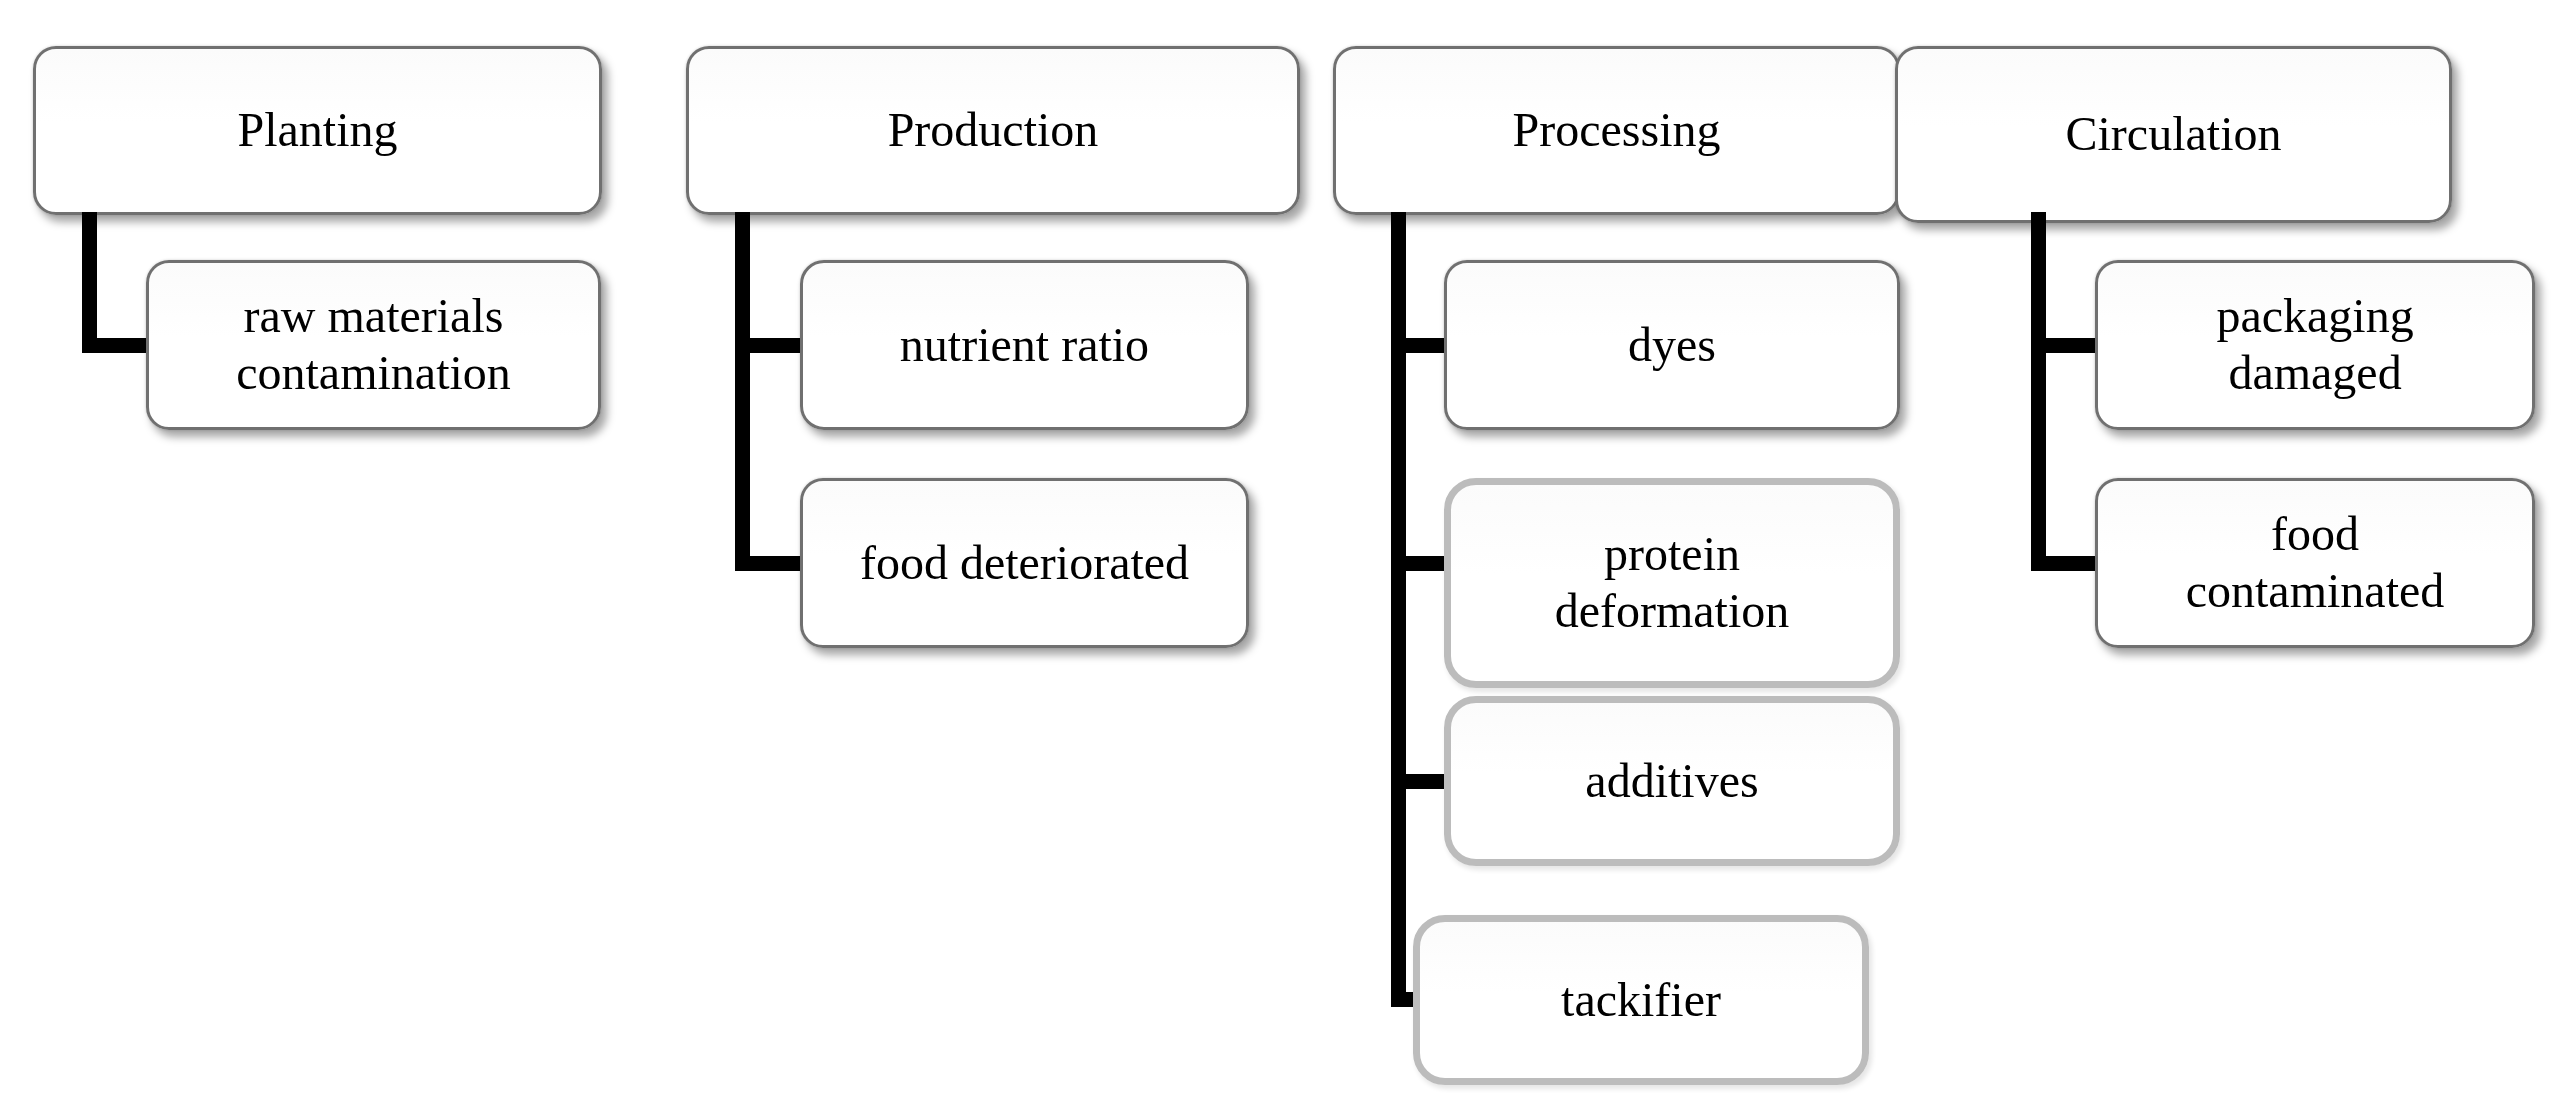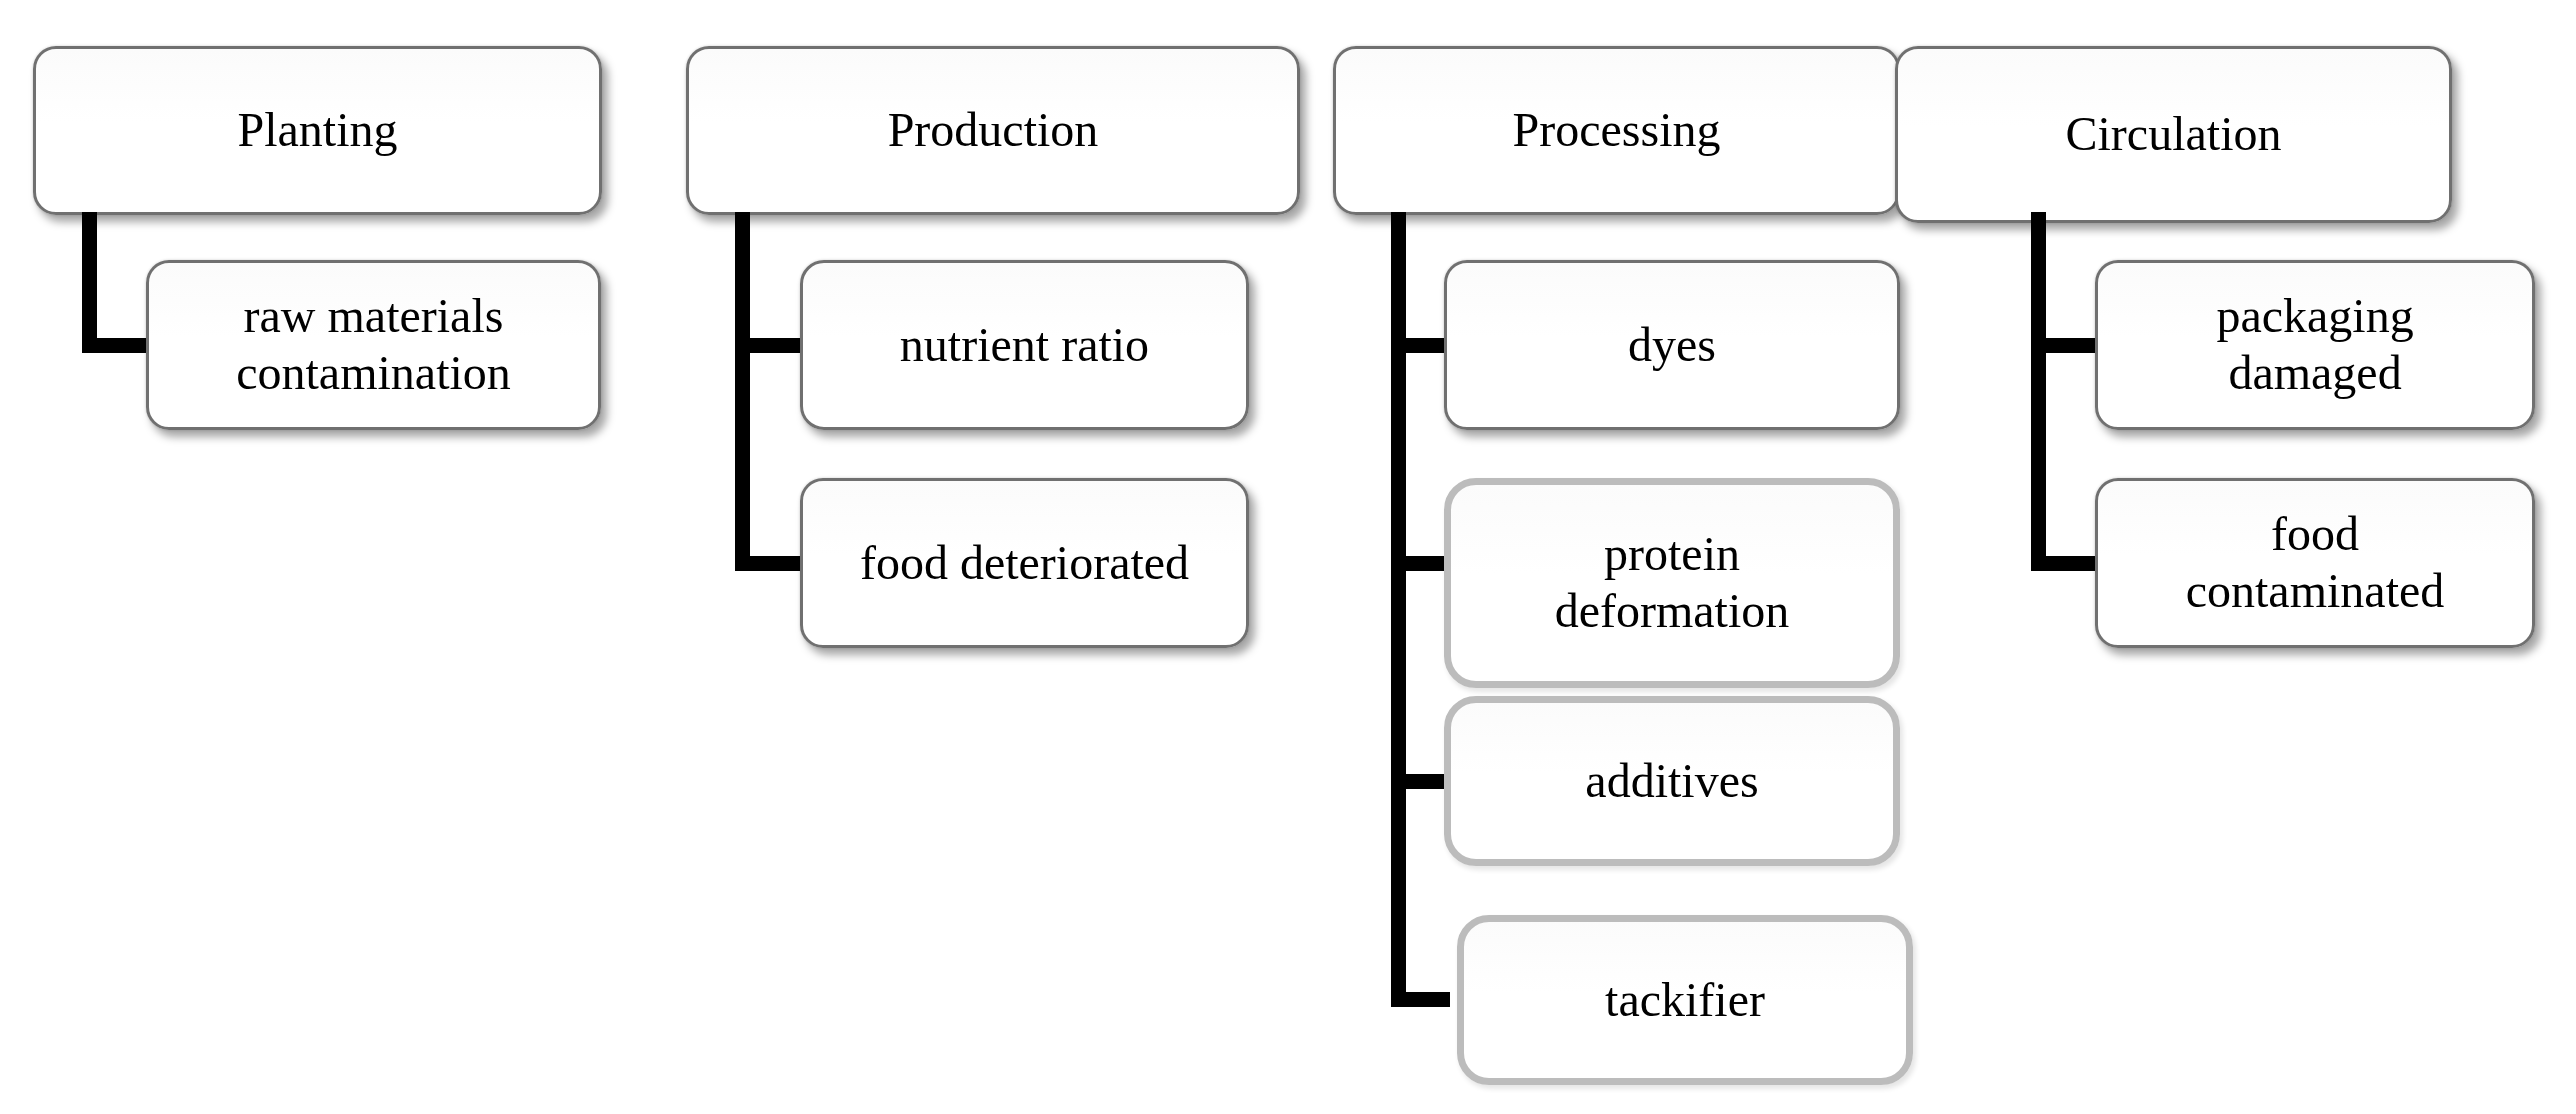--- a/index.html
+++ b/index.html
@@ -78,21 +78,21 @@
     <div class="bar" style="left: 1391px; top: 556px; width: 59px; height: 15px;"></div>
     <div class="node light" style="left: 1444px; top: 478px; width: 456px; height: 210px;">
       <div class="label">protein
 deformation</div>
     </div>
     <div class="bar" style="left: 1391px; top: 774px; width: 59px; height: 15px;"></div>
     <div class="node light" style="left: 1444px; top: 696px; width: 456px; height: 170px;">
       <div class="label">additives</div>
     </div>
     <div class="bar" style="left: 1391px; top: 992px; width: 59px; height: 15px;"></div>
-    <div class="node light" style="left: 1457px; top: 915px; width: 456px; height: 170px;">
+    <div class="node light" style="left: 1413px; top: 915px; width: 456px; height: 170px;">
       <div class="label">tackifier</div>
     </div>
     <div class="node dark" style="left: 1871px; top: 46px; width: 557px; height: 177px; margin-left: 24px;">
       <div class="label">Circulation</div>
     </div>
     <div class="bar" style="left: 2031px; top: 212px; width: 15px; height: 359px;"></div>
     <div class="bar" style="left: 2031px; top: 338px; width: 69px; height: 15px;"></div>
     <div class="node dark" style="left: 2095px; top: 260px; width: 440px; height: 170px;">
       <div class="label">packaging
 damaged</div>

